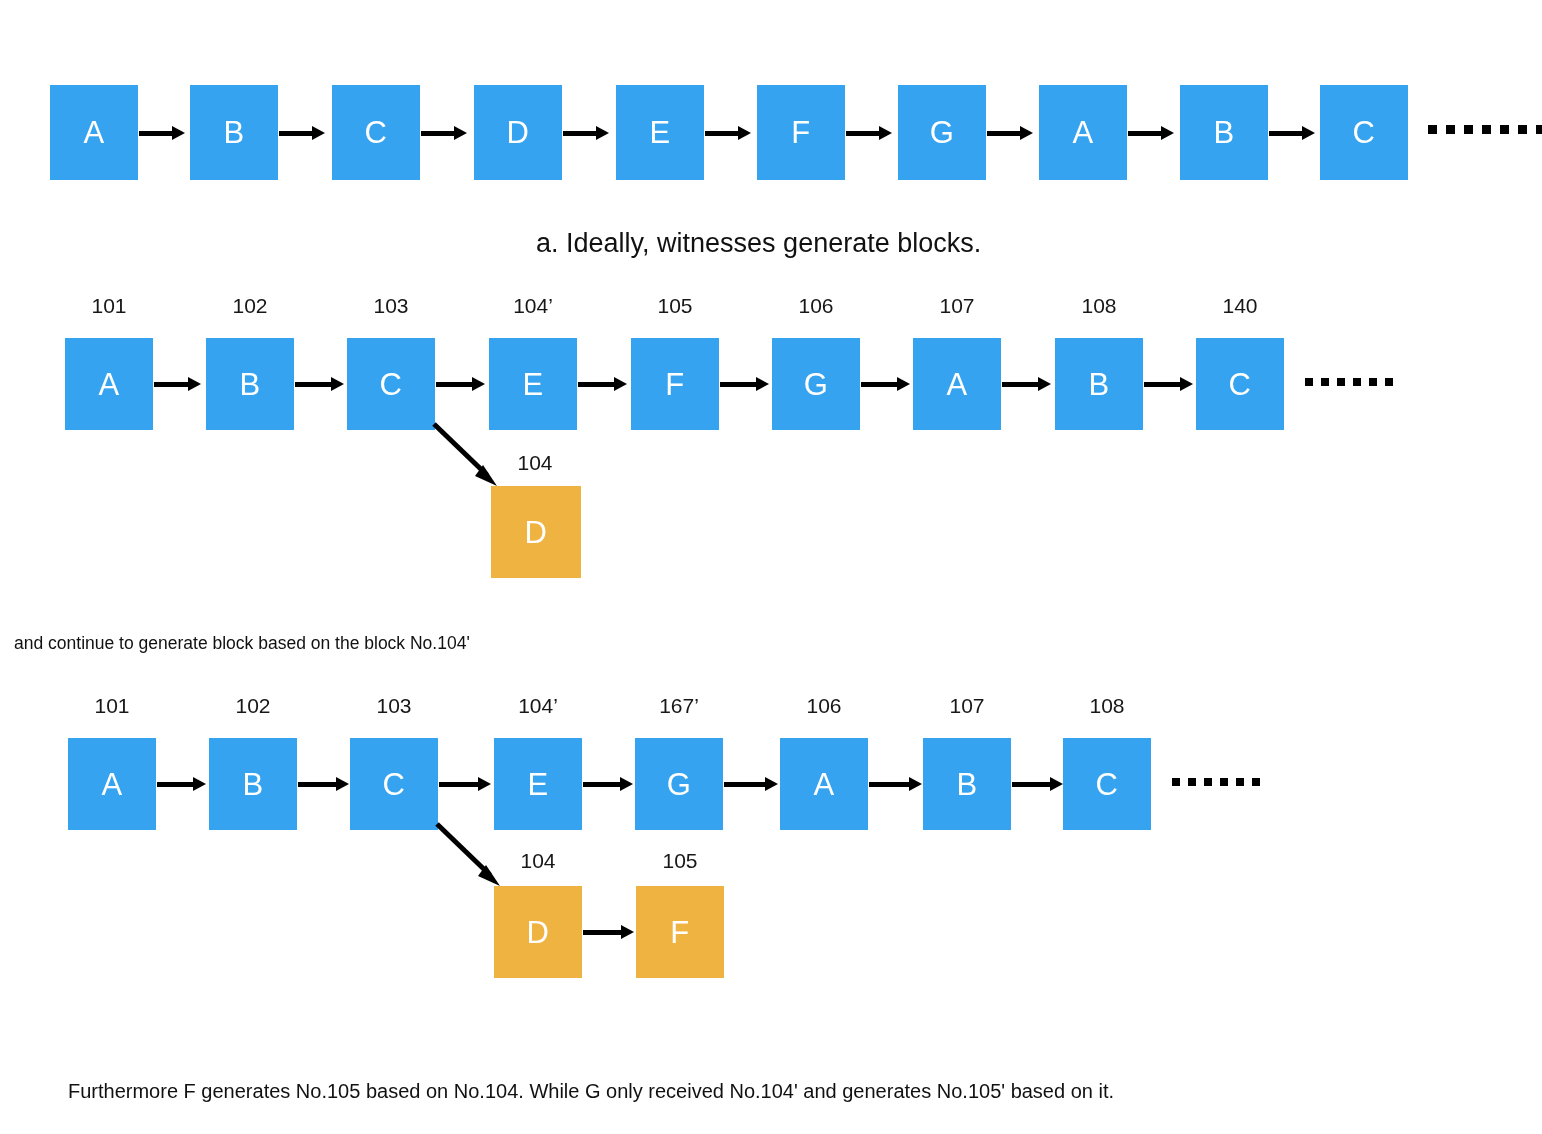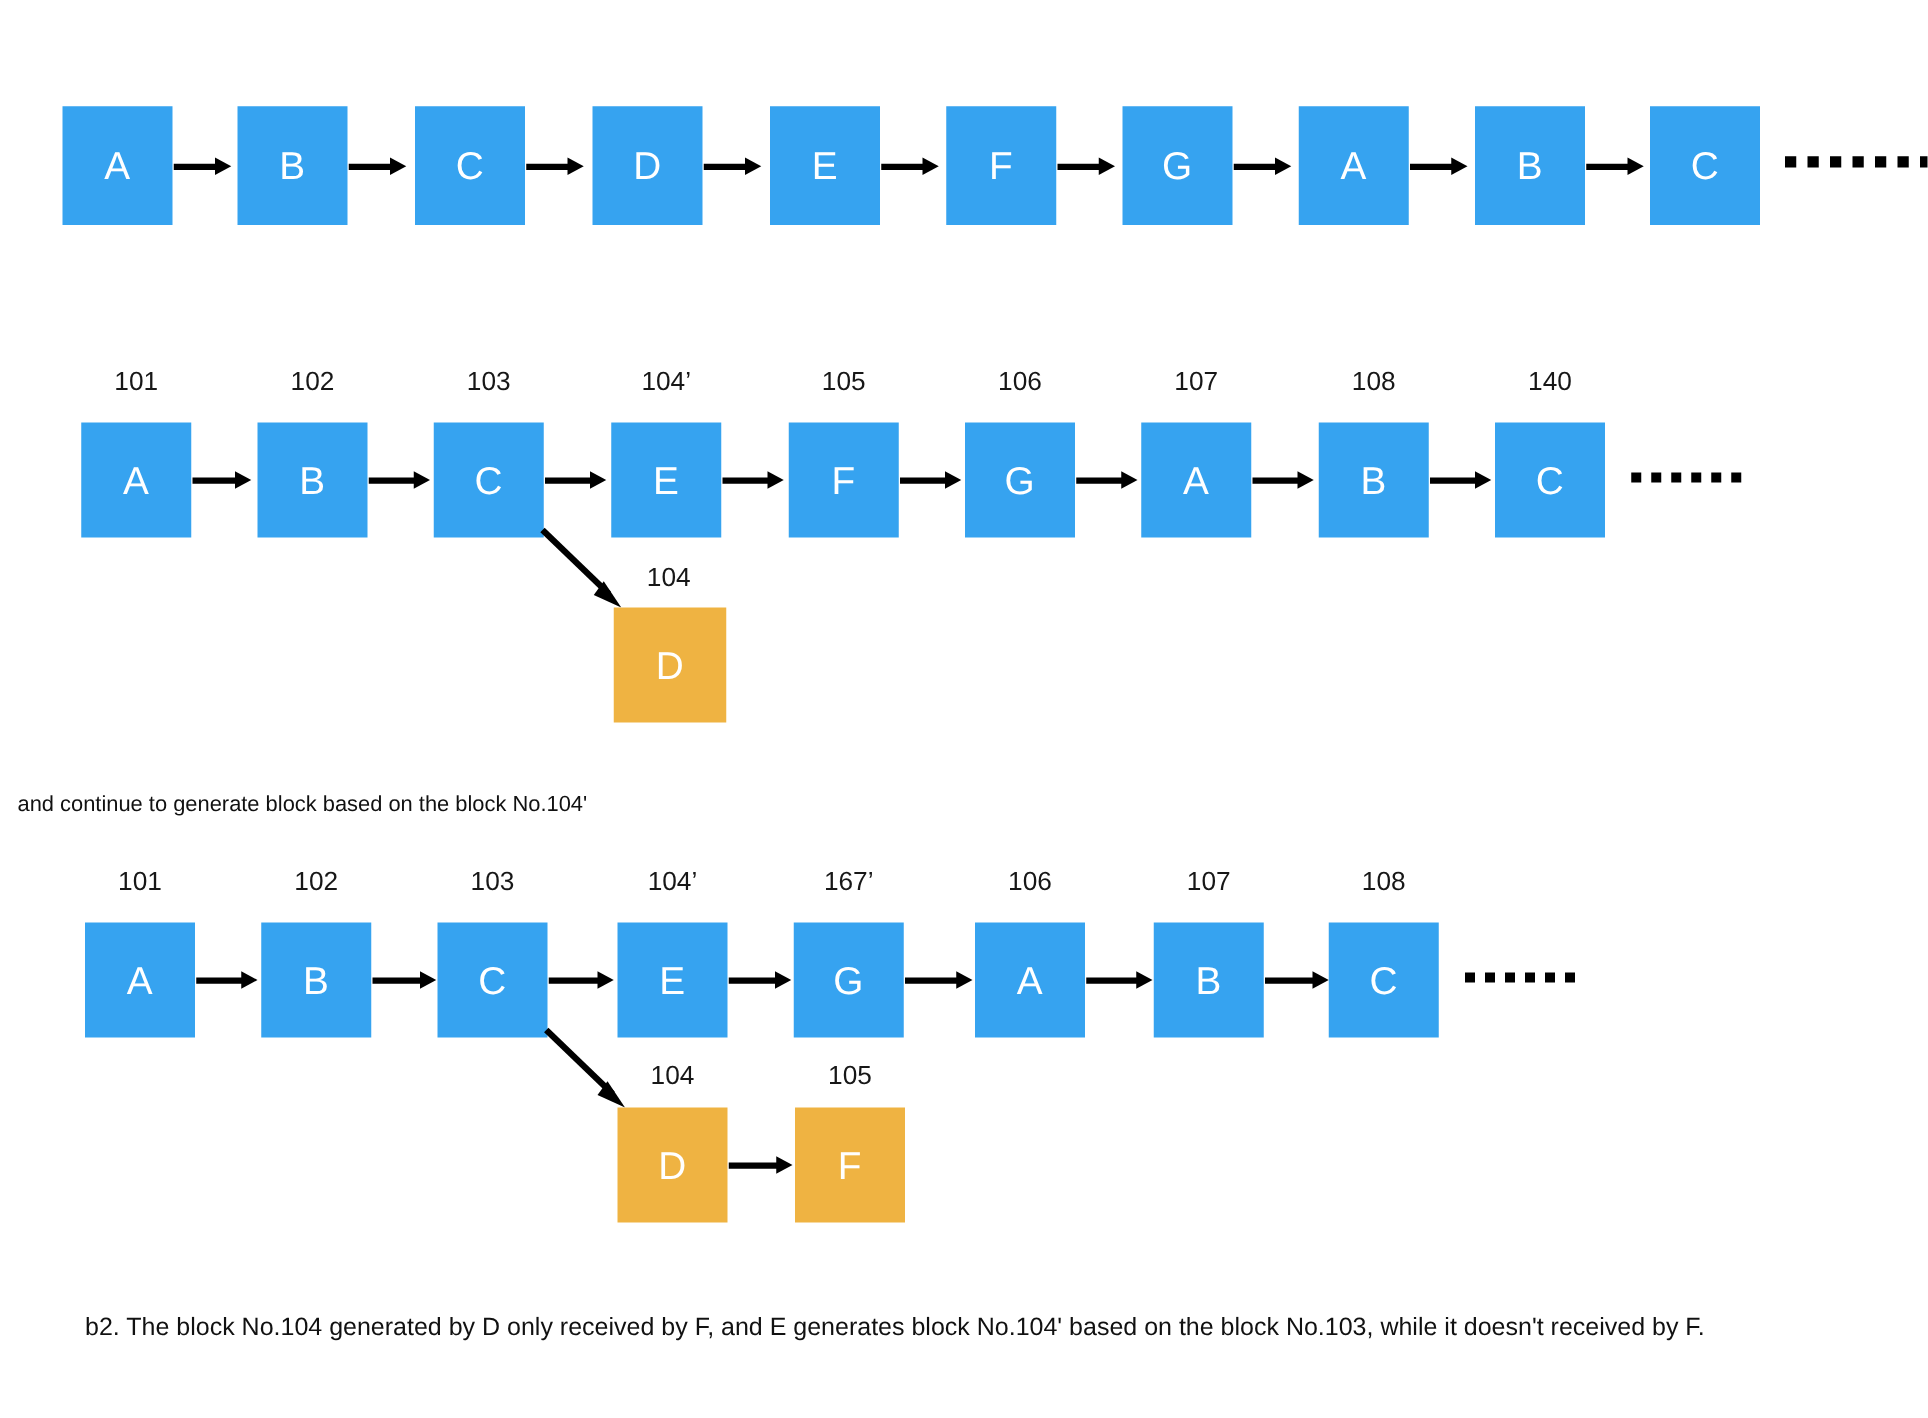--- a/index.html
+++ b/index.html
@@ -133,20 +133,21 @@
       <i style="width:9px;height:9px;"></i>
         <i style="width:9px;height:9px;"></i>
         <i style="width:9px;height:9px;"></i>
       <i style="width:9px;height:9px;"></i>
         <i style="width:9px;height:9px;"></i>
         <i style="width:9px;height:9px;"></i>
       <i style="width:9px;height:9px;"></i>
     </div>
   </div>
 
+  <div class="caption-center" style="left:536px;top:228px;">a. Ideally, witnesses generate blocks.</div>
 
   <div>
     <div class="idx" style="left:65px;top:295px;width:88px;">101</div>
     <div class="block blue" style="left:65px;top:338px;width:88px;height:92px;">A</div>
     <div class="arrow" style="left:154px;top:377px;width:48px;">
         <span class="shaft" style="width:35px;"></span>
         <span class="head" style="left:34px;"></span>
       </div>
 
     <div class="idx" style="left:206px;top:295px;width:88px;">102</div>
@@ -294,15 +295,15 @@
     <div class="block orange" style="left:494px;top:886px;width:88px;height:92px;">D</div>
     <div class="arrow" style="left:583px;top:925px;width:52px;">
         <span class="shaft" style="width:39px;"></span>
         <span class="head" style="left:38px;"></span>
       </div>
 
     <div class="idx" style="left:636px;top:850px;width:88px;">105</div>
     <div class="block orange" style="left:636px;top:886px;width:88px;height:92px;">F</div>
   </div>
 
-  <div class="caption-para big" style="left:68px;top:1048px;width:1440px;">b2. The block No.104 generated by D only received by F, and E generates block  No.104' based on the block No.103, while it doesn't received by F.</div>
+  <div class="caption-para big" style="left:68px;top:1077px;width:1440px;">Furthermore F generates No.105 based on No.104. While G only received No.104' and generates No.105' based on it.</div>
 
 </div>
 
 </body></html>

